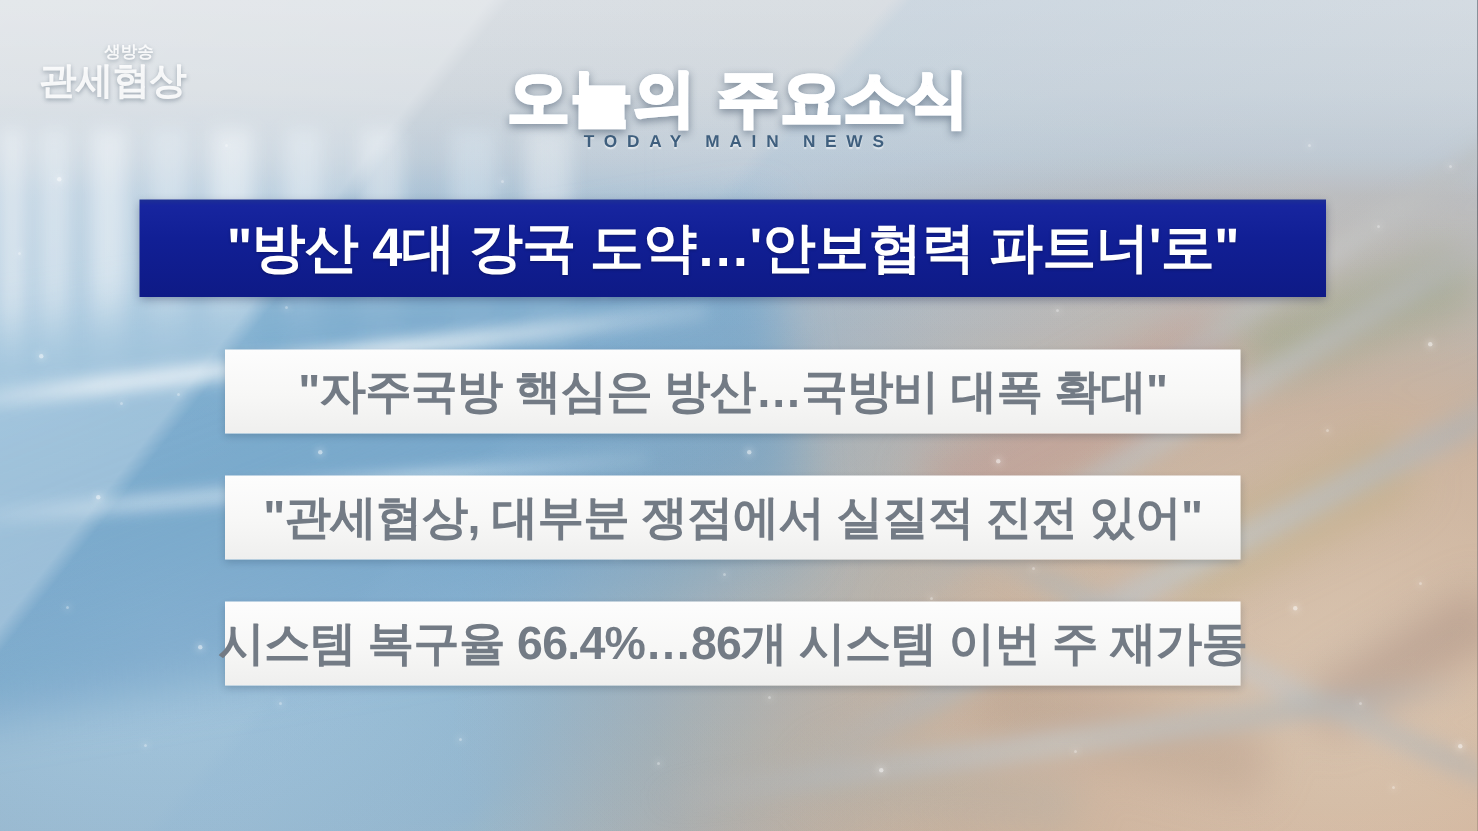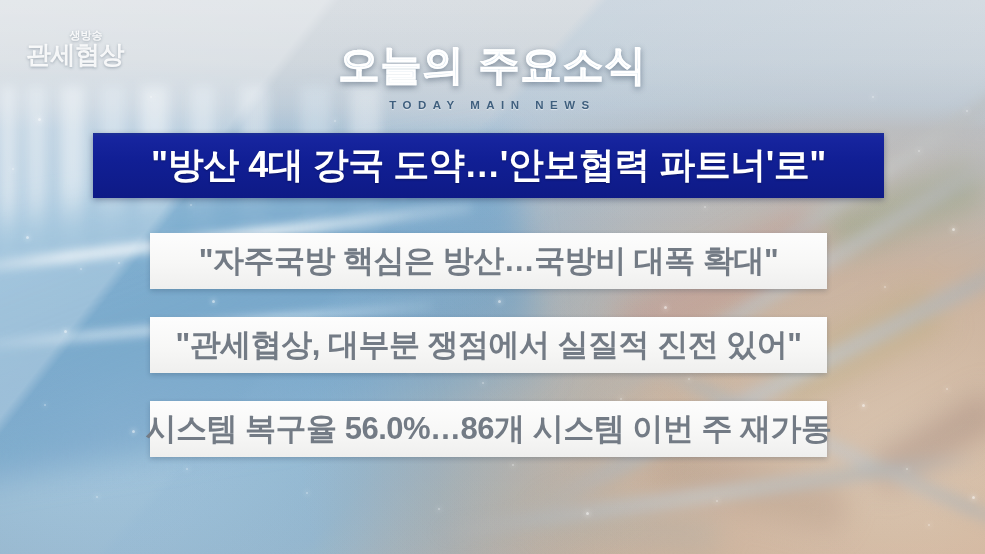--- a/index.html
+++ b/index.html
@@ -148,33 +148,33 @@
     font-weight: 400;
     text-shadow: 0 1px 4px rgba(40,60,80,0.30);
   }
 
   
   .program-title {
     position: absolute; left: 0; right: 0; top: 44px;
     text-align: center;
   }
   .pt-ko {
-    font-size: 41px; font-weight: normal; letter-spacing: 1px;
+    font-size: 41px; font-weight: bold; letter-spacing: 1px;
     line-height: 1.05;
     background: linear-gradient(180deg, #f4f8fb 0%, #dde8f1 34%, #b9ccdc 58%, #dbe7f0 82%, #f2f7fb 100%);
     -webkit-background-clip: text; background-clip: text;
     -webkit-text-fill-color: transparent; color: transparent;
     -webkit-text-stroke: 2.4px #ffffff;
     paint-order: stroke fill;
     filter: drop-shadow(0 2px 3px rgba(30,50,75,0.45));
     display: inline-block;
   }
   .pt-ko .spacer { display: inline-block; width: 14px; }
   .pt-en {
-    margin-top: 12px;
+    margin-top: 2px;
     font-size: 11.5px; font-weight: bold;
     letter-spacing: 6.5px;
     color: #3f5f7e;
     text-shadow: 0 1px 1px rgba(255,255,255,0.55);
   }
 
   
   .headline-main {
     position: absolute;
     left: 93px; top: 133px; width: 791px; height: 65px;
@@ -311,16 +311,16 @@
     <span class="hm-text">"방산 4대 강국 도약…'안보협력 파트너'로"</span>
   </div>
 
   <div class="headline-sub" id="sub-1">
     <span class="hs-text">"자주국방 핵심은 방산…국방비 대폭 확대"</span>
   </div>
   <div class="headline-sub" id="sub-2">
     <span class="hs-text">"관세협상, 대부분 쟁점에서 실질적 진전 있어"</span>
   </div>
   <div class="headline-sub" id="sub-3">
-    <span class="hs-text">시스템 복구율 56.0%…86개 시스템 이번 주 재가동</span>
+    <span class="hs-text">시스템 복구율 66.4%…86개 시스템 이번 주 재가동</span>
   </div>
 
 </div>
 
 </body></html>

